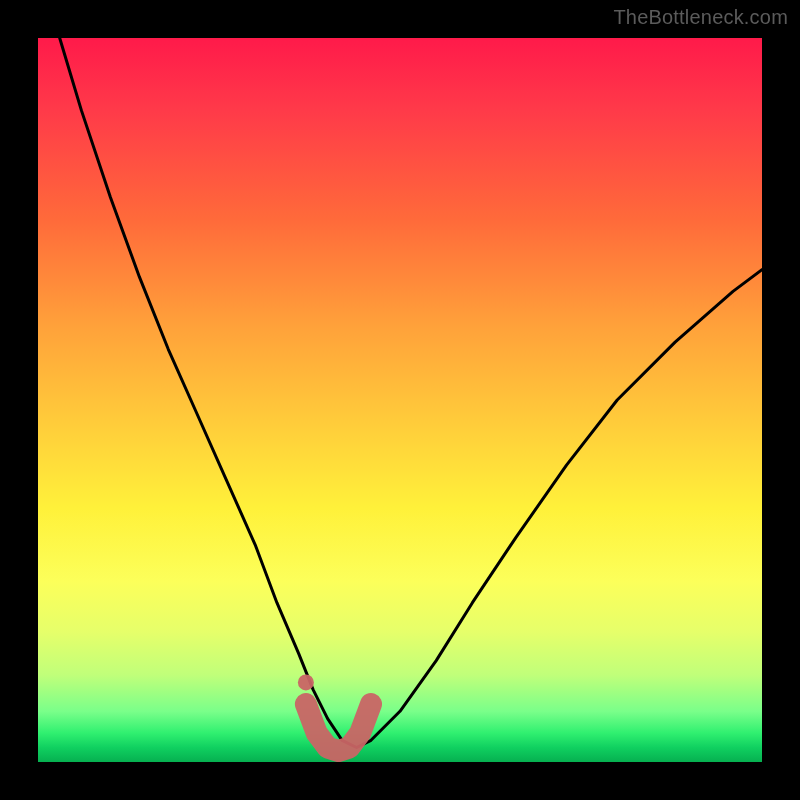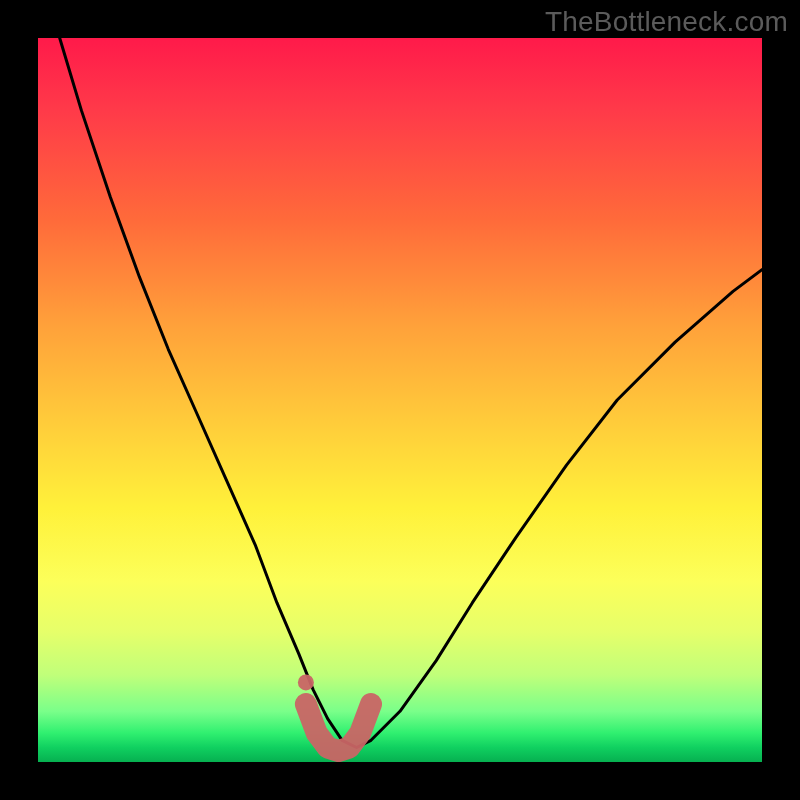--- a/index.html
+++ b/index.html
@@ -45,21 +45,21 @@
       #30f070 96%,
       #10d060 98%,
       #06b050 100%
     );
   }
   .watermark {
     position: absolute;
     top: 6px;
     right: 12px;
     color: #5b5b5b;
-    font-size: 28px;
+    font-size: 20px;
     font-weight: 500;
     letter-spacing: 0.2px;
     user-select: none;
   }
   svg.curve {
     position: absolute;
     inset: 0;
     width: 100%;
     height: 100%;
   }

